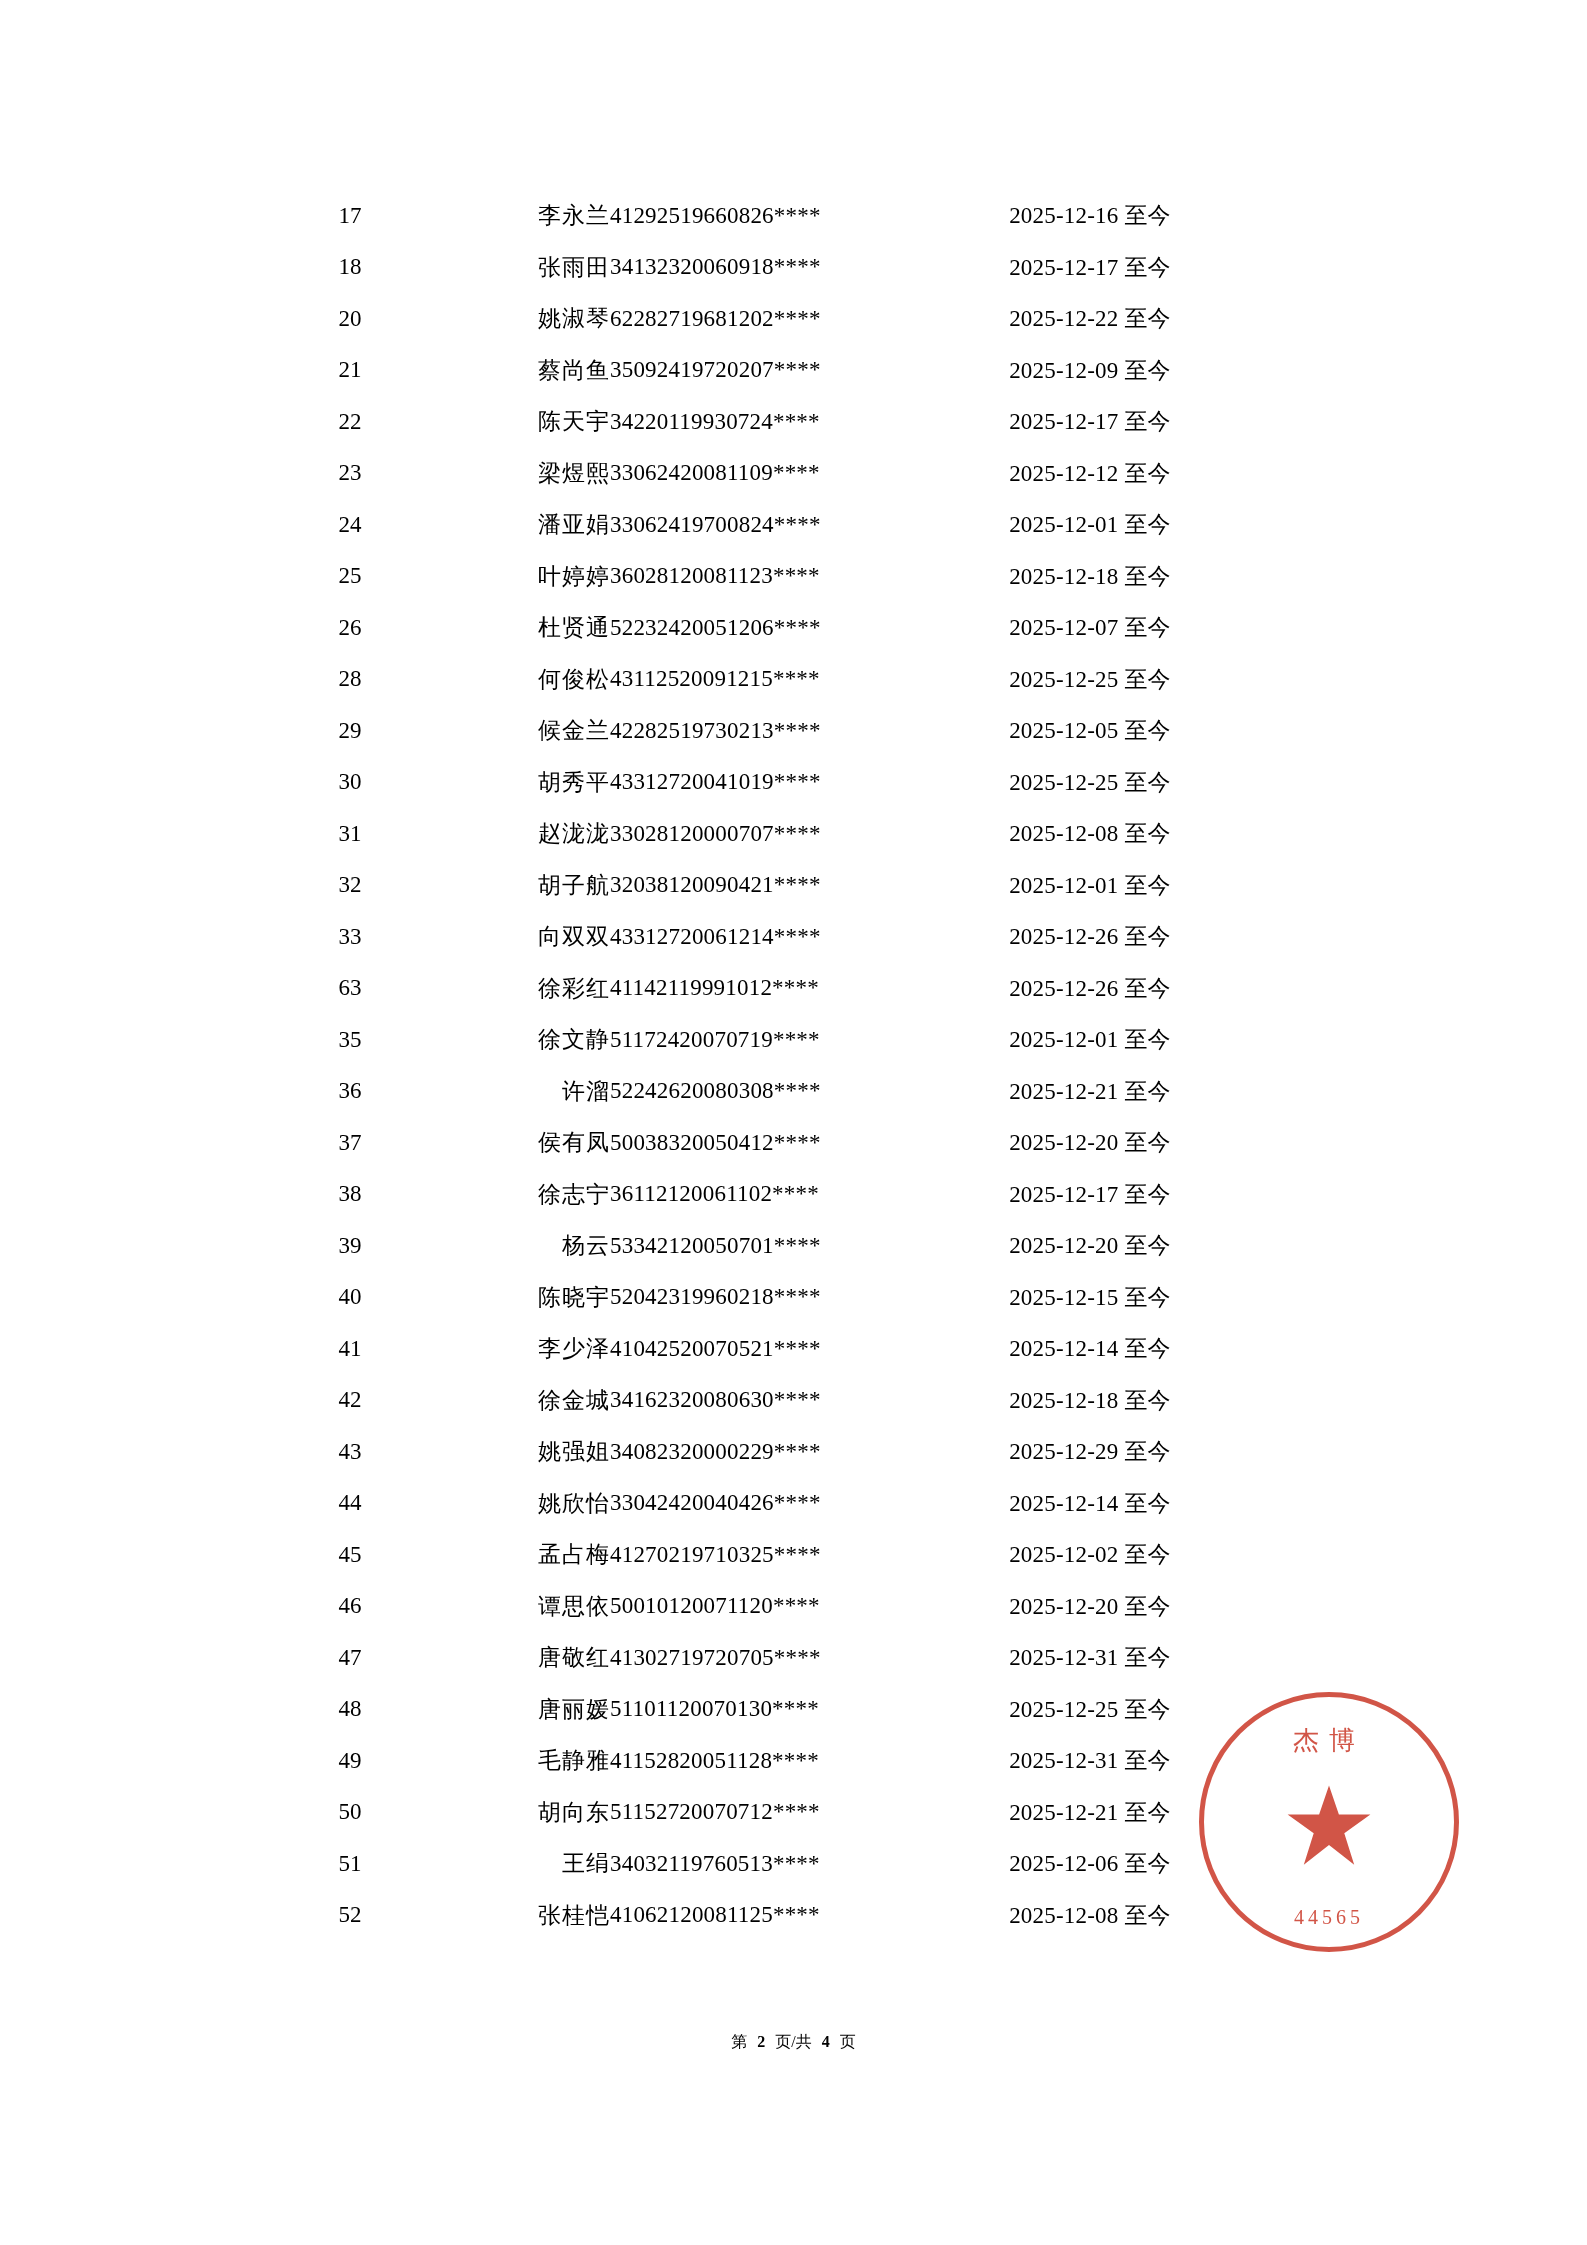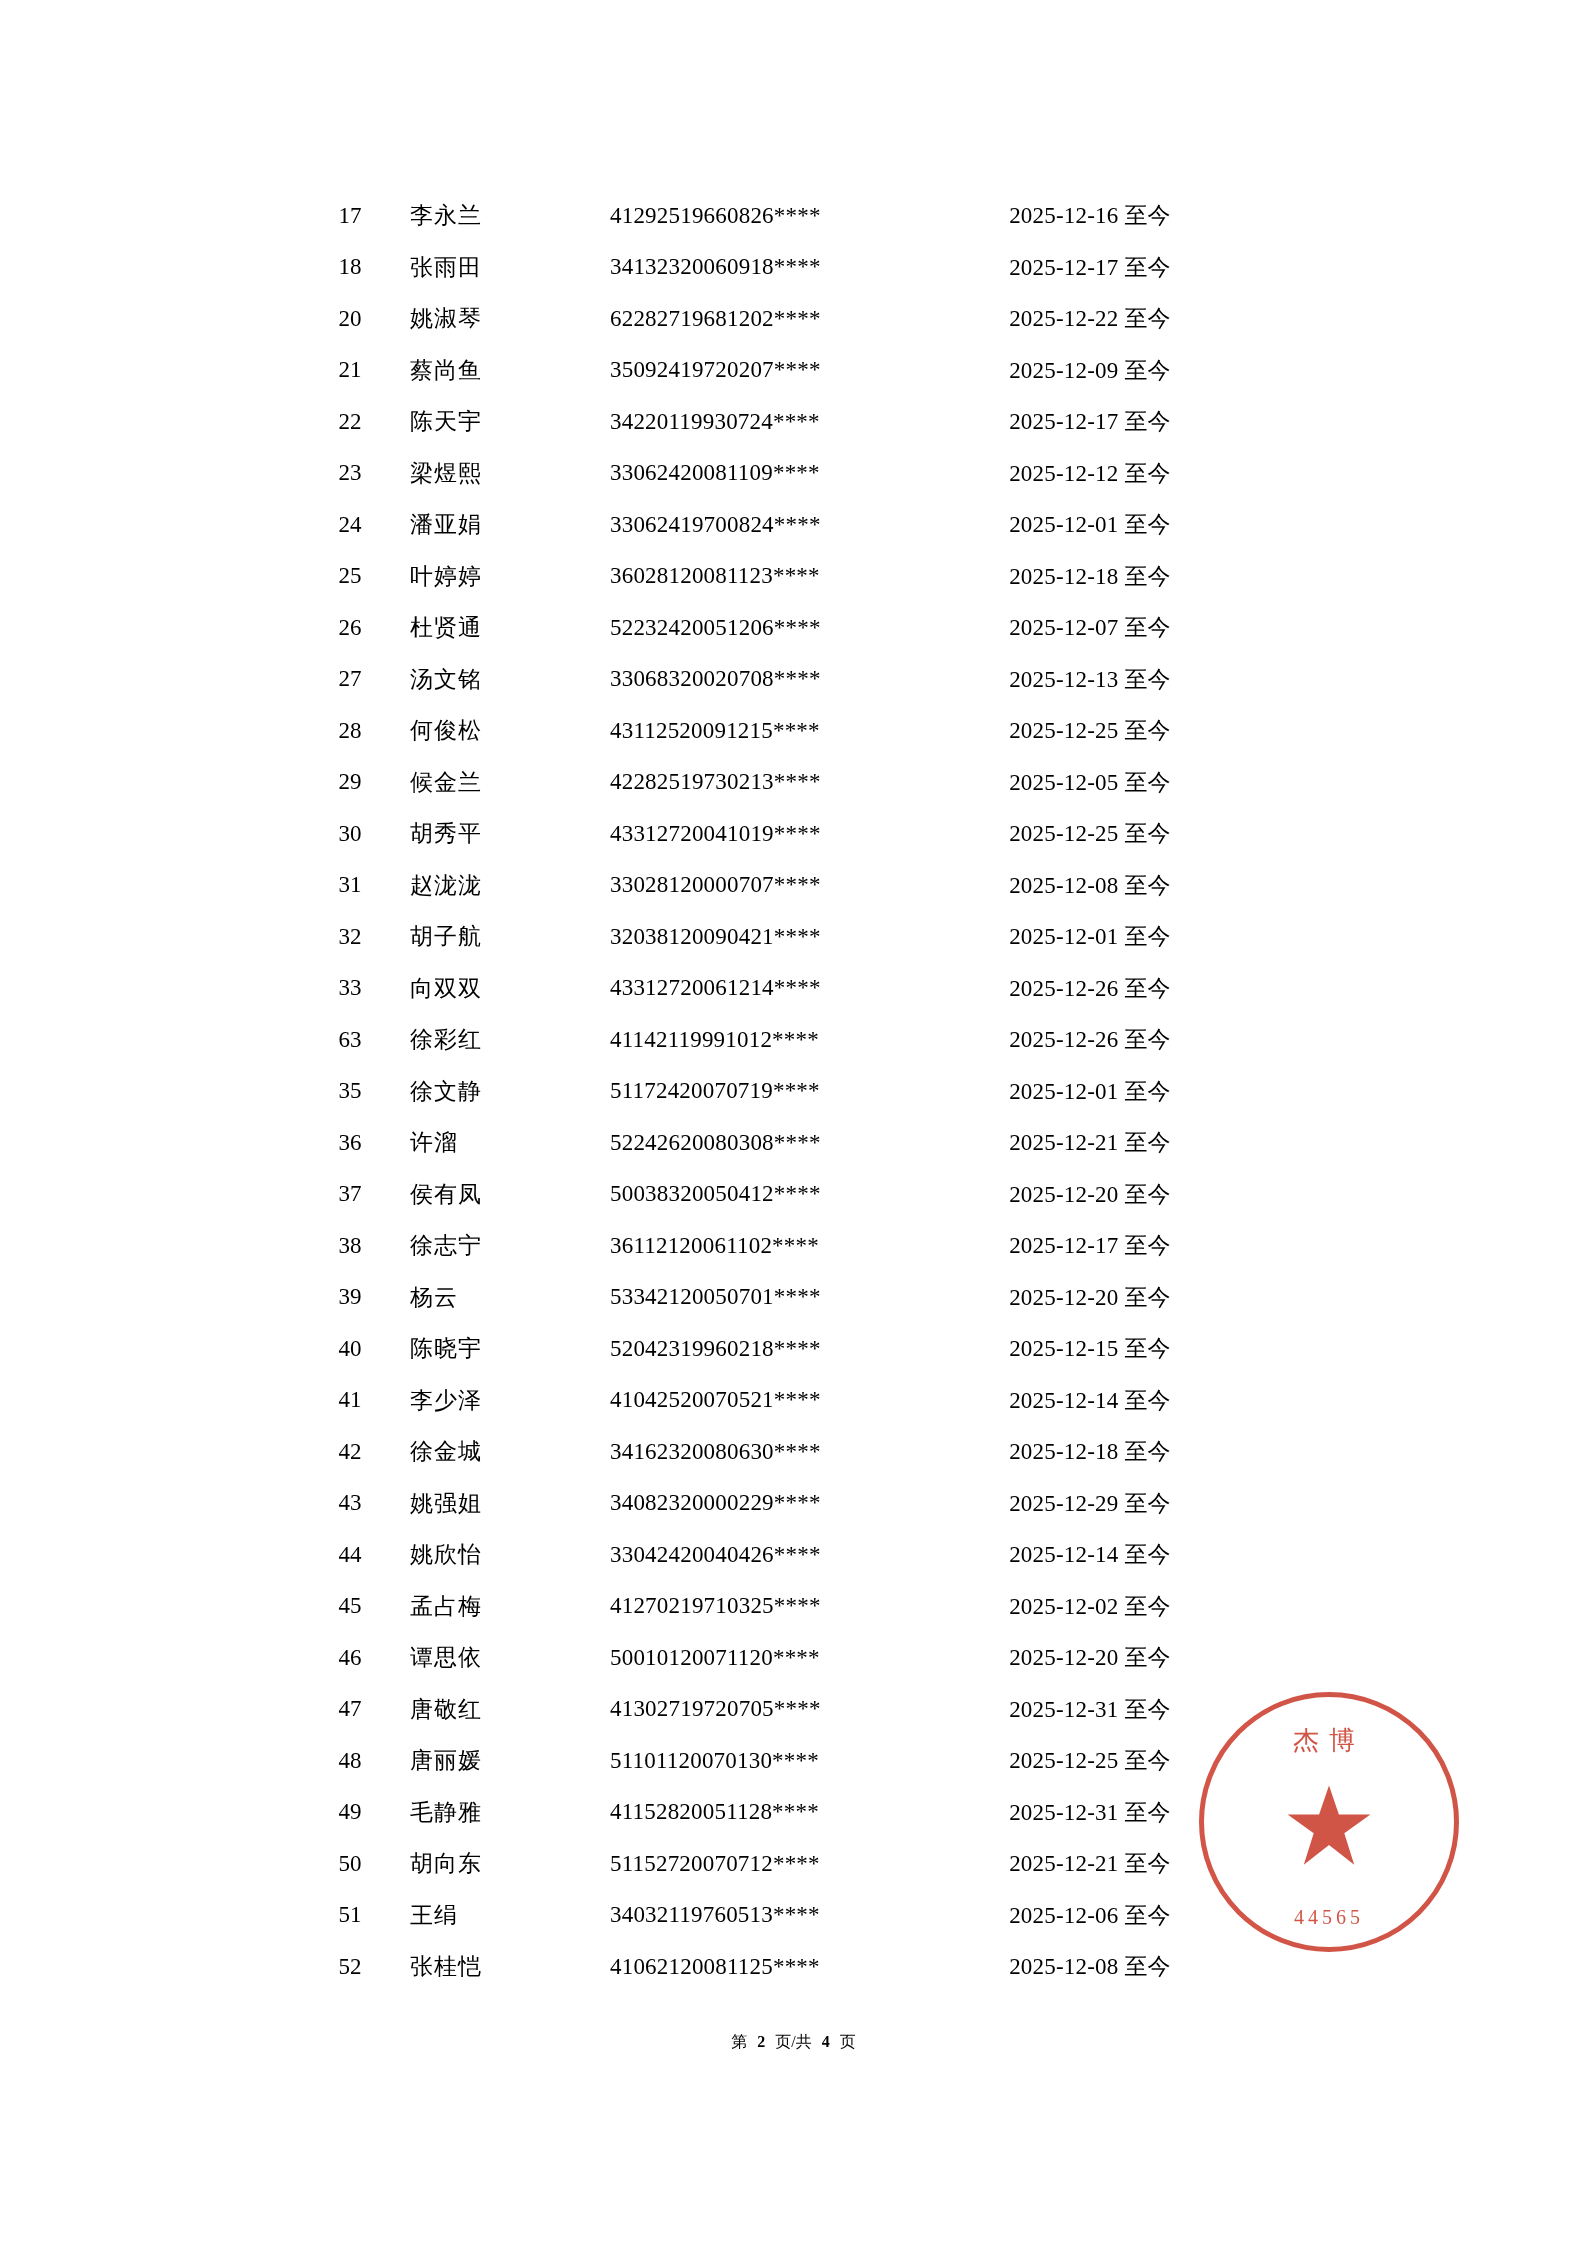--- a/index.html
+++ b/index.html
@@ -41,21 +41,21 @@
     font-size: 23px;
     white-space: nowrap;
   }
   td.c-idx {
     width: 120px;
     text-align: center;
     font-family: "Liberation Serif", serif;
   }
   td.c-name {
     width: 200px;
-    text-align: left;
+    text-align: right;
     letter-spacing: 1px;
   }
   td.c-id {
     width: 320px;
     font-family: Liberation Serif, serif;
     letter-spacing: 0.2px;
   }
   td.c-date {
     width: 320px;
     text-align: center;
@@ -172,26 +172,20 @@
             <td class="c-idx">25</td>
             <td class="c-name">叶婷婷</td>
             <td class="c-id">36028120081123****</td>
             <td class="c-date">2025-12-18 至今</td>
           </tr>
           <tr>
             <td class="c-idx">26</td>
             <td class="c-name">杜贤通</td>
             <td class="c-id">52232420051206****</td>
             <td class="c-date">2025-12-07 至今</td>
-          </tr>
-          <tr>
-            <td class="c-idx">27</td>
-            <td class="c-name">汤文铭</td>
-            <td class="c-id">33068320020708****</td>
-            <td class="c-date">2025-12-13 至今</td>
           </tr>
           <tr>
             <td class="c-idx">28</td>
             <td class="c-name">何俊松</td>
             <td class="c-id">43112520091215****</td>
             <td class="c-date">2025-12-25 至今</td>
           </tr>
           <tr>
             <td class="c-idx">29</td>
             <td class="c-name">候金兰</td>

